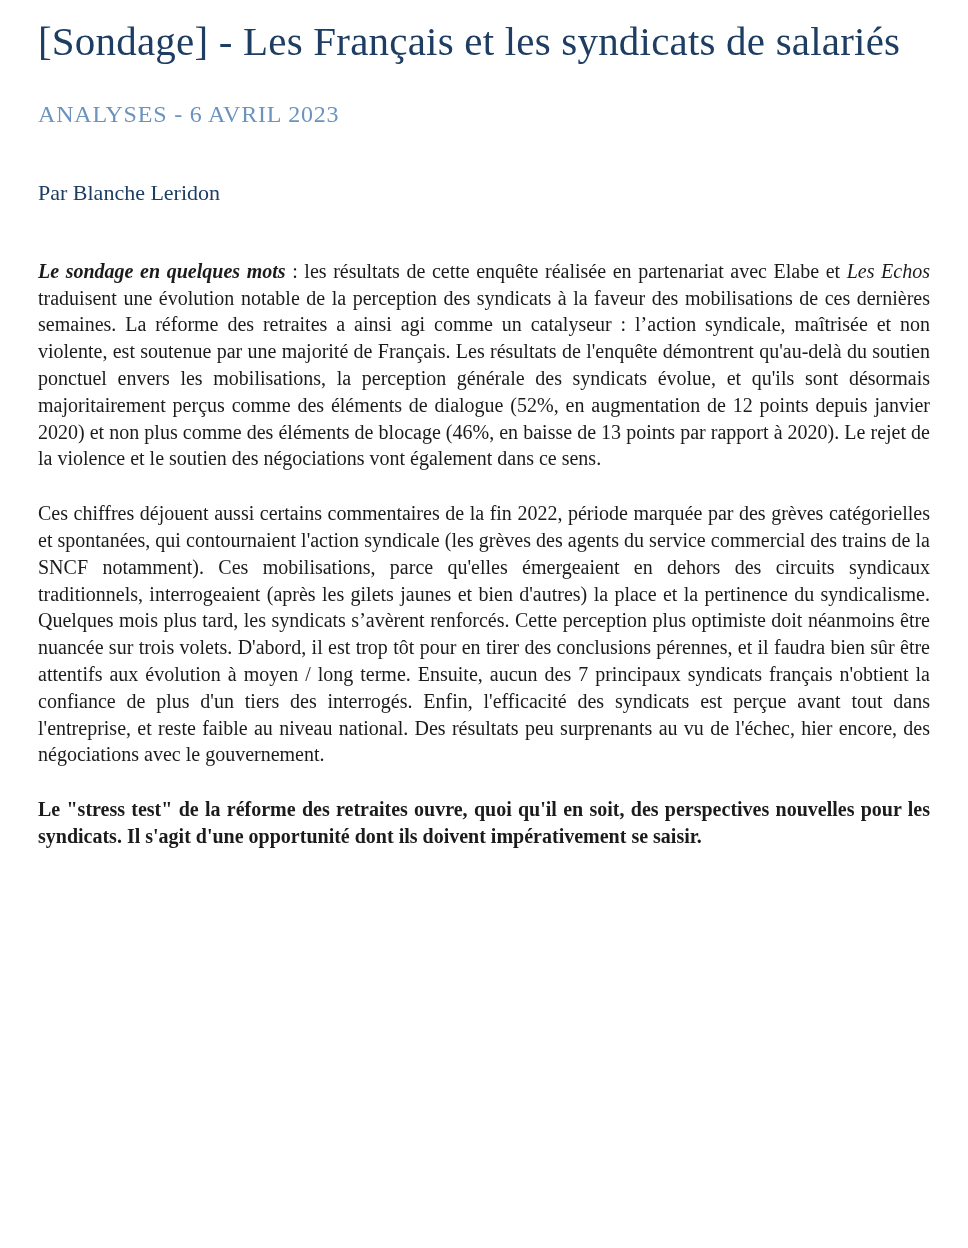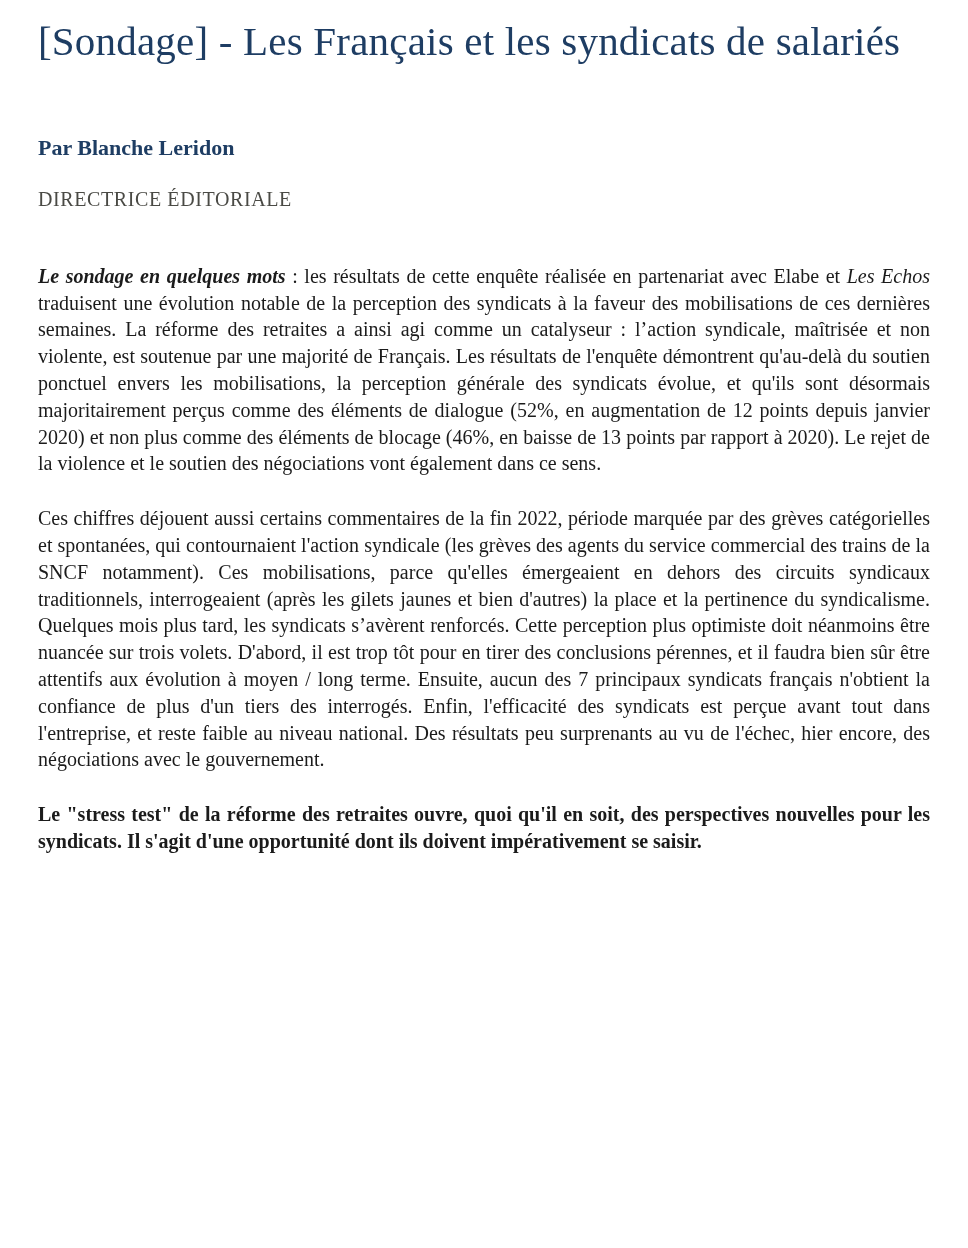--- a/index.html
+++ b/index.html
@@ -25,24 +25,23 @@
     text-align: justify;
     letter-spacing: 0.2px;
   }
   .meta {
     margin-top: 34px;
     color: #6b93bd;
     font-size: 24px;
     letter-spacing: 0.8px;
   }
   .author {
-    margin-top: 68px;
+    margin-top: 52px;
     color: #1e3d63;
     font-size: 22px;
-    font-weight: bold;
   }
   .role {
     margin-top: 27px;
     color: #4a4a45;
     font-size: 20px;
     letter-spacing: 0.6px;
   }
   .body {
     margin-top: 52px;
   }
@@ -61,24 +60,24 @@
     font-weight: 700;
   }
 </style>
 </head>
 <body>
 
 <div class="page">
 
   <h1 class="title">[Sondage] - Les Français et les syndicats de salariés</h1>
 
+  <div class="meta">ANALYSES - 6 AVRIL 2023</div>
 
   <div class="author">Par Blanche Leridon</div>
 
-  <div class="role">DIRECTRICE ÉDITORIALE</div>
 
   <div class="body">
 
     <p><span class="lead-bi">Le sondage en quelques mots</span><span> : les résultats de cette enquête réalisée en partenariat avec Elabe et </span><em>Les Echos</em><span> traduisent une évolution notable de la perception des syndicats à la faveur des mobilisations de ces dernières semaines. La réforme des retraites a ainsi agi comme un catalyseur : l’action syndicale, maîtrisée et non violente, est soutenue par une majorité de Français. Les résultats de l'enquête démontrent qu'au-delà du soutien ponctuel envers les mobilisations, la perception générale des syndicats évolue, et qu'ils sont désormais majoritairement perçus comme des éléments de dialogue (52%, en augmentation de 12 points depuis janvier 2020) et non plus comme des éléments de blocage (46%, en baisse de 13 points par rapport à 2020). Le rejet de la violence et le soutien des négociations vont également dans ce sens.</span></p>
 
     <p>Ces chiffres déjouent aussi certains commentaires de la fin 2022, période marquée par des grèves catégorielles et spontanées, qui contournaient l'action syndicale (les grèves des agents du service commercial des trains de la SNCF notamment). Ces mobilisations, parce qu'elles émergeaient en dehors des circuits syndicaux traditionnels, interrogeaient (après les gilets jaunes et bien d'autres) la place et la pertinence du syndicalisme. Quelques mois plus tard, les syndicats s’avèrent renforcés. Cette perception plus optimiste doit néanmoins être nuancée sur trois volets. D'abord, il est trop tôt pour en tirer des conclusions pérennes, et il faudra bien sûr être attentifs aux évolution à moyen / long terme. Ensuite, aucun des 7 principaux syndicats français n'obtient la confiance de plus d'un tiers des interrogés. Enfin, l'efficacité des syndicats est perçue avant tout dans l'entreprise, et reste faible au niveau national. Des résultats peu surprenants au vu de l'échec, hier encore, des négociations avec le gouvernement.</p>
 
     <p class="bold-para">Le "stress test" de la réforme des retraites ouvre, quoi qu'il en soit, des perspectives nouvelles pour les syndicats. Il s'agit d'une opportunité dont ils doivent impérativement se saisir.</p>
 
   </div>

